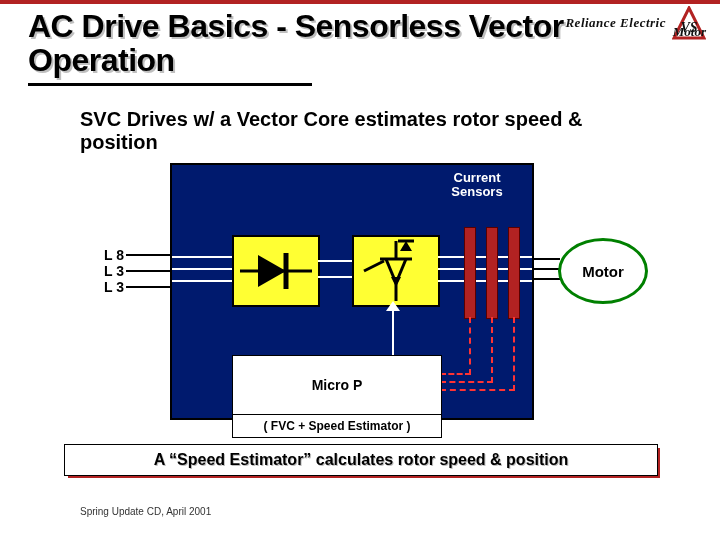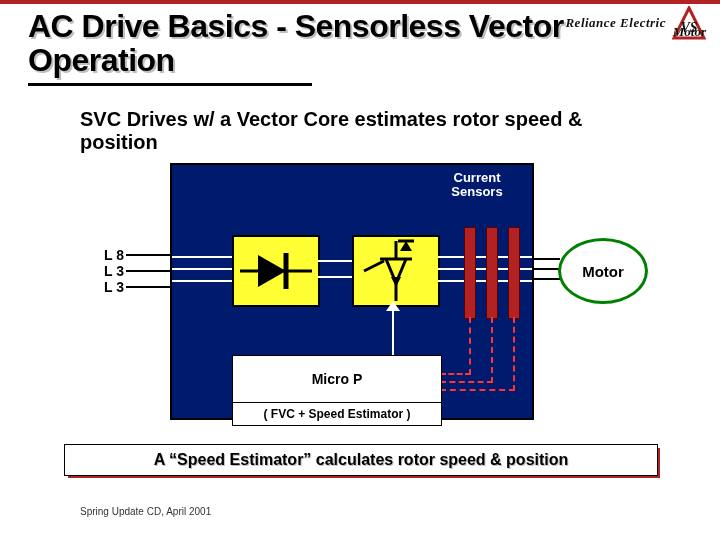--- a/index.html
+++ b/index.html
@@ -204,21 +204,21 @@
     top: 190px;
     width: 208px;
     border: 1px solid #000;
   }
   .microp .mp-top {
     background: #fff;
     color: #000;
     font-weight: 900;
     text-align: center;
     font-size: 14px;
-    padding: 15px 0;
+    padding: 21px 0;
     border-bottom: 1px solid #000;
   }
   .microp .mp-bot {
     background: #fff;
     color: #000;
     font-weight: 700;
     text-align: center;
     font-size: 12px;
     padding: 4px 0;
   }

